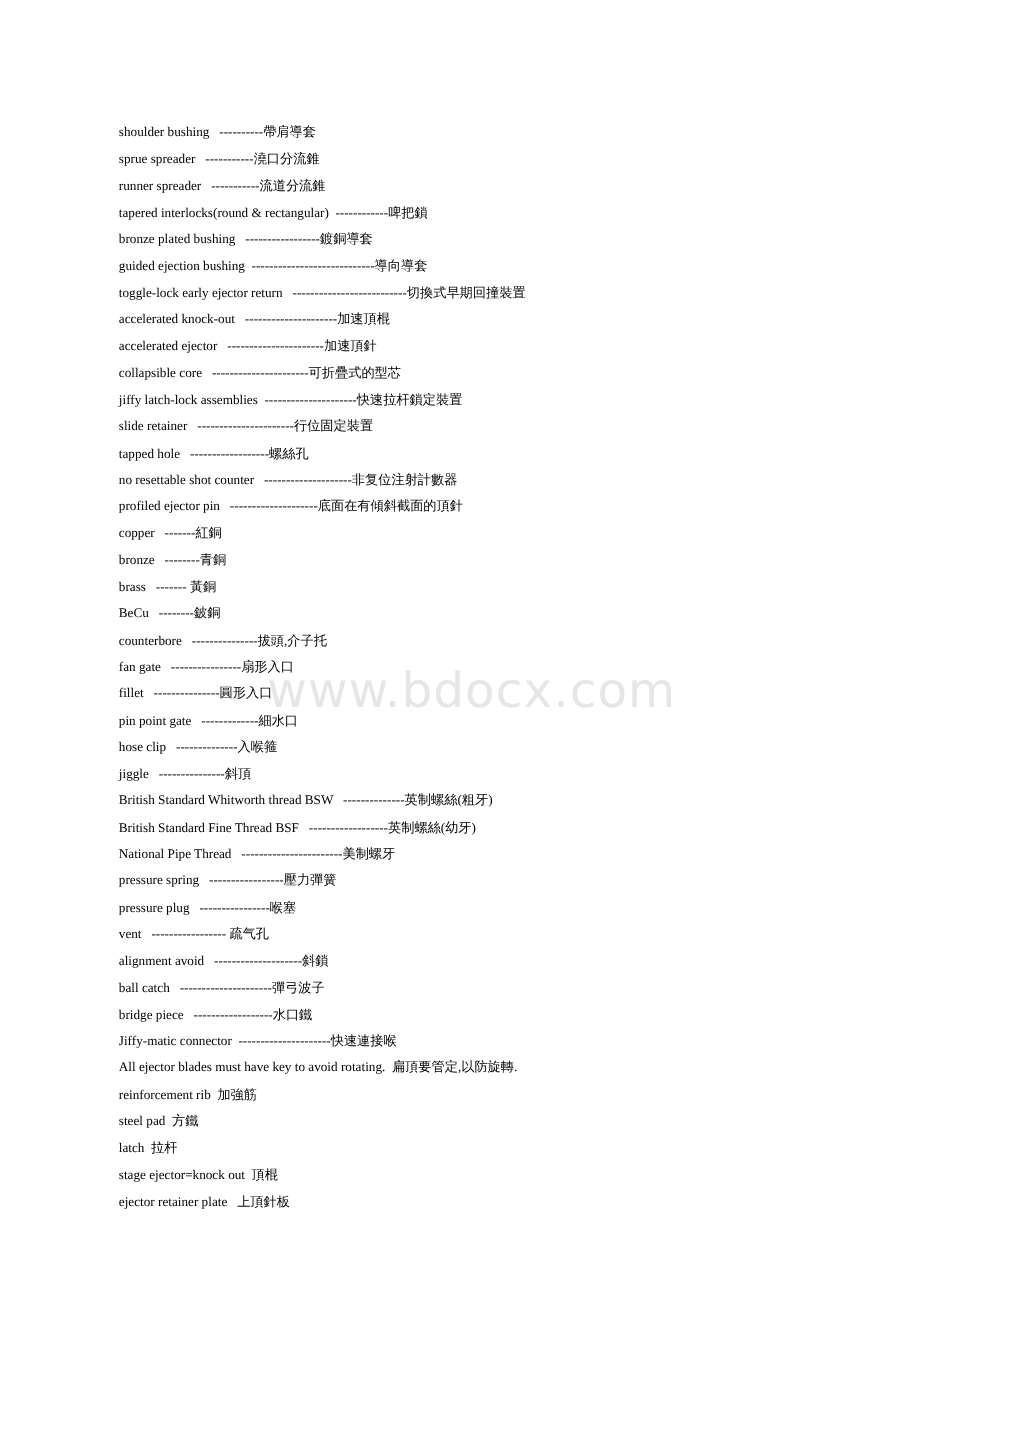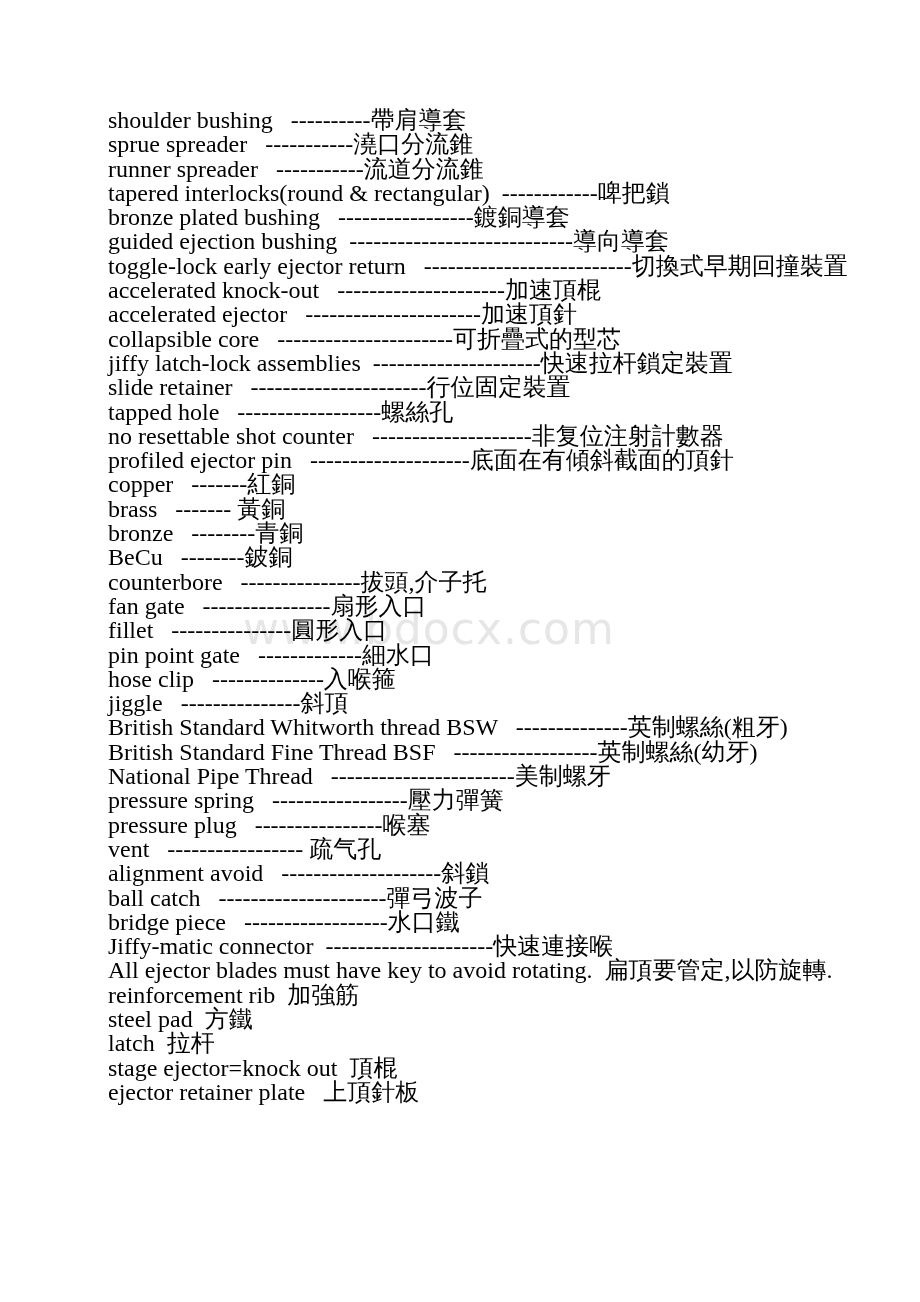--- a/index.html
+++ b/index.html
@@ -44,21 +44,21 @@
   
   #doc-body {
     position: absolute;
     left: 108px;
     top: 108px;
     width: 760px;
     z-index: 2;
   }
 
   .doc-line {
-    font-size: 24px;
+    font-size: 12px;
     line-height: 24.3px;
     height: 24.3px;
     white-space: pre;
     color: #000000;
     letter-spacing: 0px;
   }
 </style>
 </head>
 <body>
 
@@ -76,22 +76,22 @@
     <div class="doc-line">toggle-lock early ejector return   --------------------------切換式早期回撞裝置</div>
     <div class="doc-line">accelerated knock-out   ---------------------加速頂棍</div>
     <div class="doc-line">accelerated ejector   ----------------------加速頂針</div>
     <div class="doc-line">collapsible core   ----------------------可折疊式的型芯</div>
     <div class="doc-line">jiffy latch-lock assemblies  ---------------------快速拉杆鎖定裝置</div>
     <div class="doc-line">slide retainer   ----------------------行位固定裝置</div>
     <div class="doc-line">tapped hole   ------------------螺絲孔</div>
     <div class="doc-line">no resettable shot counter   --------------------非复位注射計數器</div>
     <div class="doc-line">profiled ejector pin   --------------------底面在有傾斜截面的頂針</div>
     <div class="doc-line">copper   -------紅銅</div>
+    <div class="doc-line">bronze   --------青銅</div>
     <div class="doc-line">brass   ------- 黃銅</div>
-    <div class="doc-line">bronze   --------青銅</div>
     <div class="doc-line">BeCu   --------鈹銅</div>
     <div class="doc-line">counterbore   ---------------拔頭,介子托</div>
     <div class="doc-line">fan gate   ----------------扇形入口</div>
     <div class="doc-line">fillet   ---------------圓形入口</div>
     <div class="doc-line">pin point gate   -------------細水口</div>
     <div class="doc-line">hose clip   --------------入喉箍</div>
     <div class="doc-line">jiggle   ---------------斜頂</div>
     <div class="doc-line">British Standard Whitworth thread BSW   --------------英制螺絲(粗牙)</div>
     <div class="doc-line">British Standard Fine Thread BSF   ------------------英制螺絲(幼牙)</div>
     <div class="doc-line">National Pipe Thread   -----------------------美制螺牙</div>

